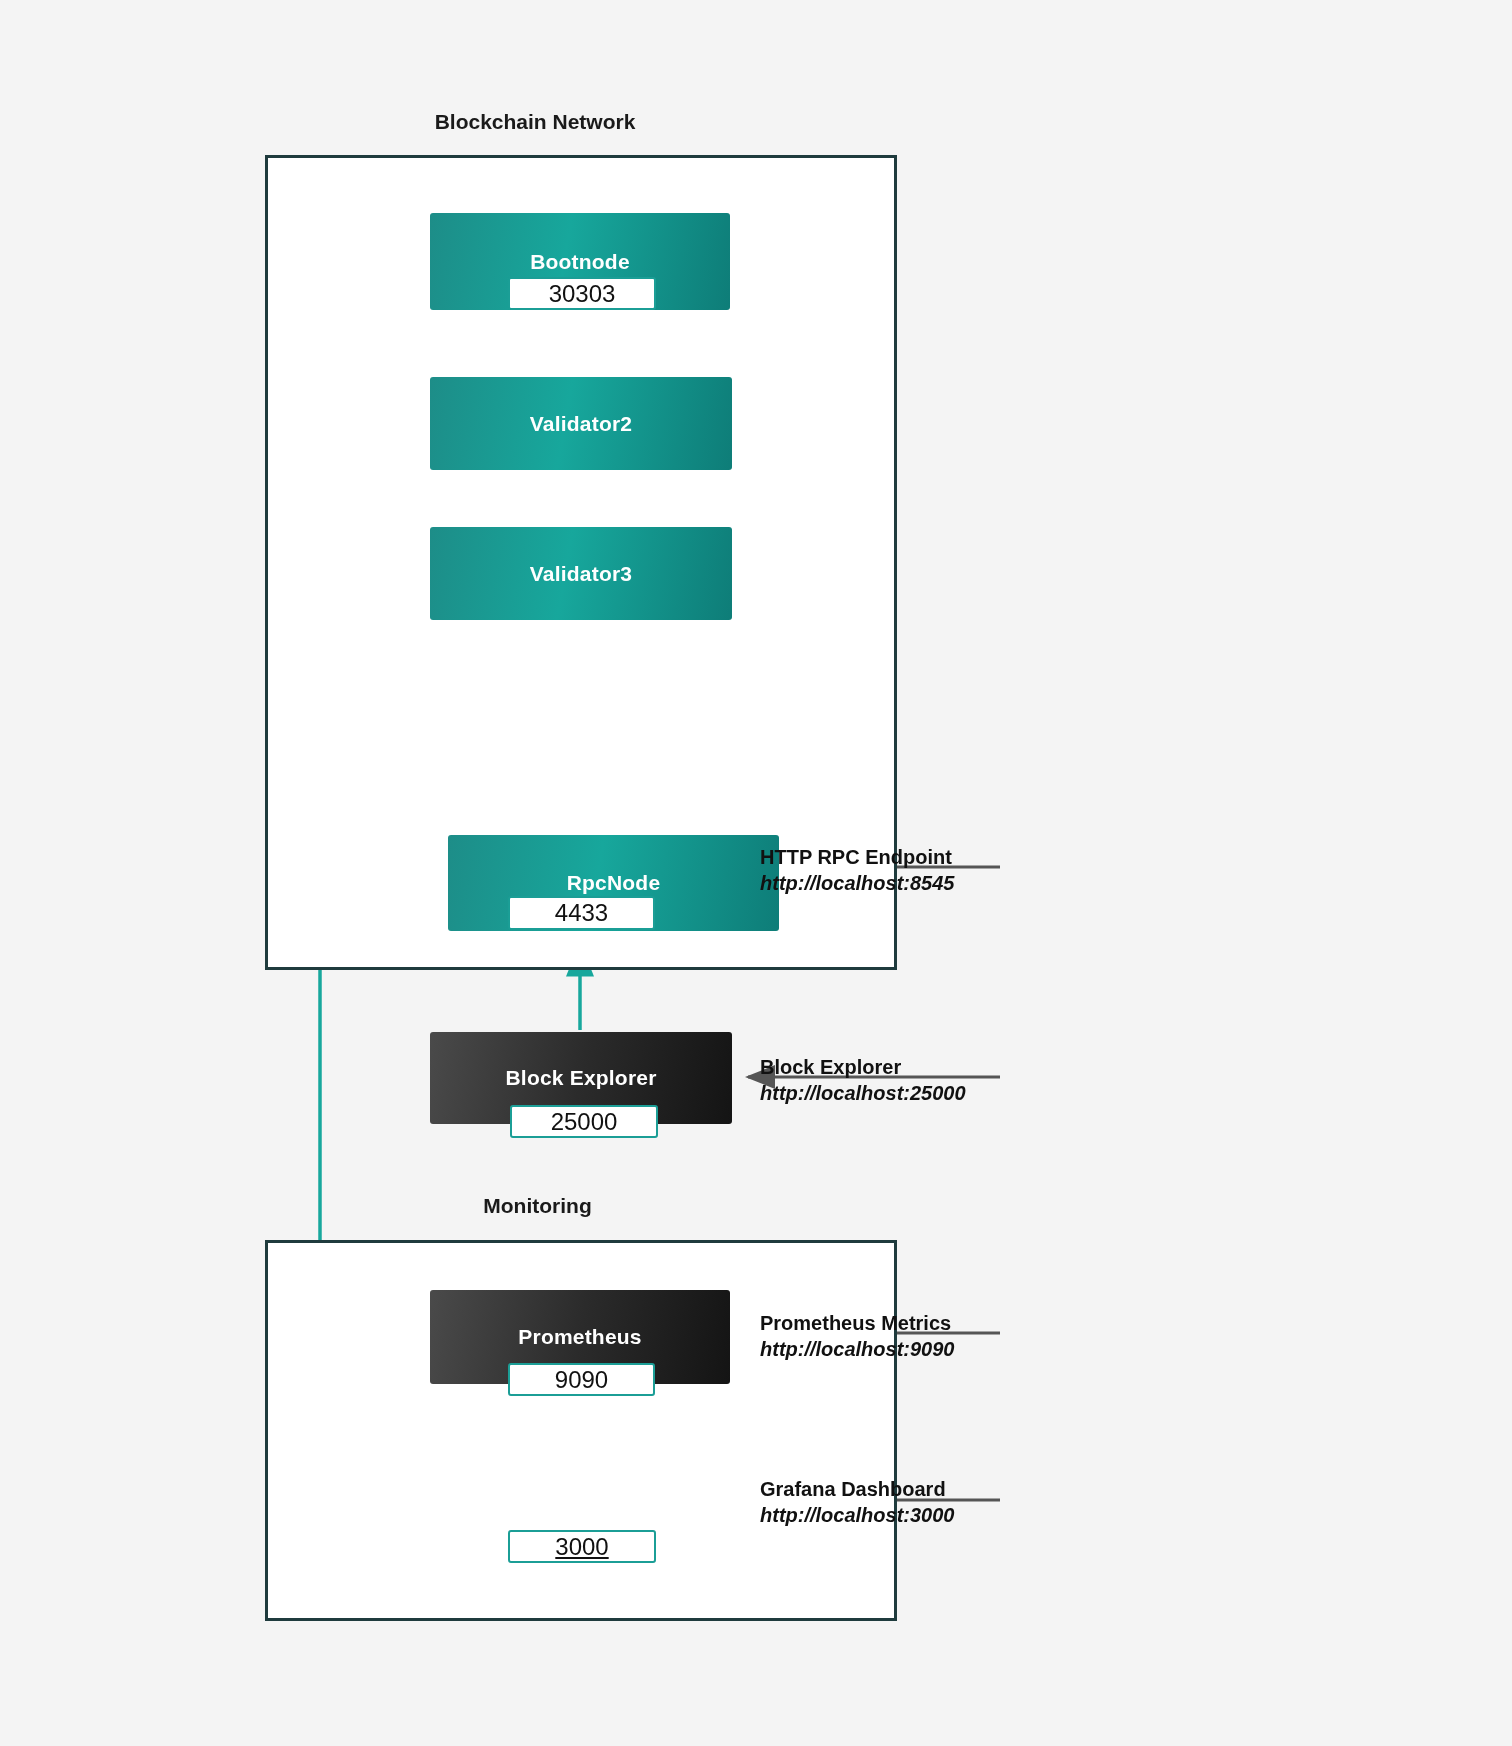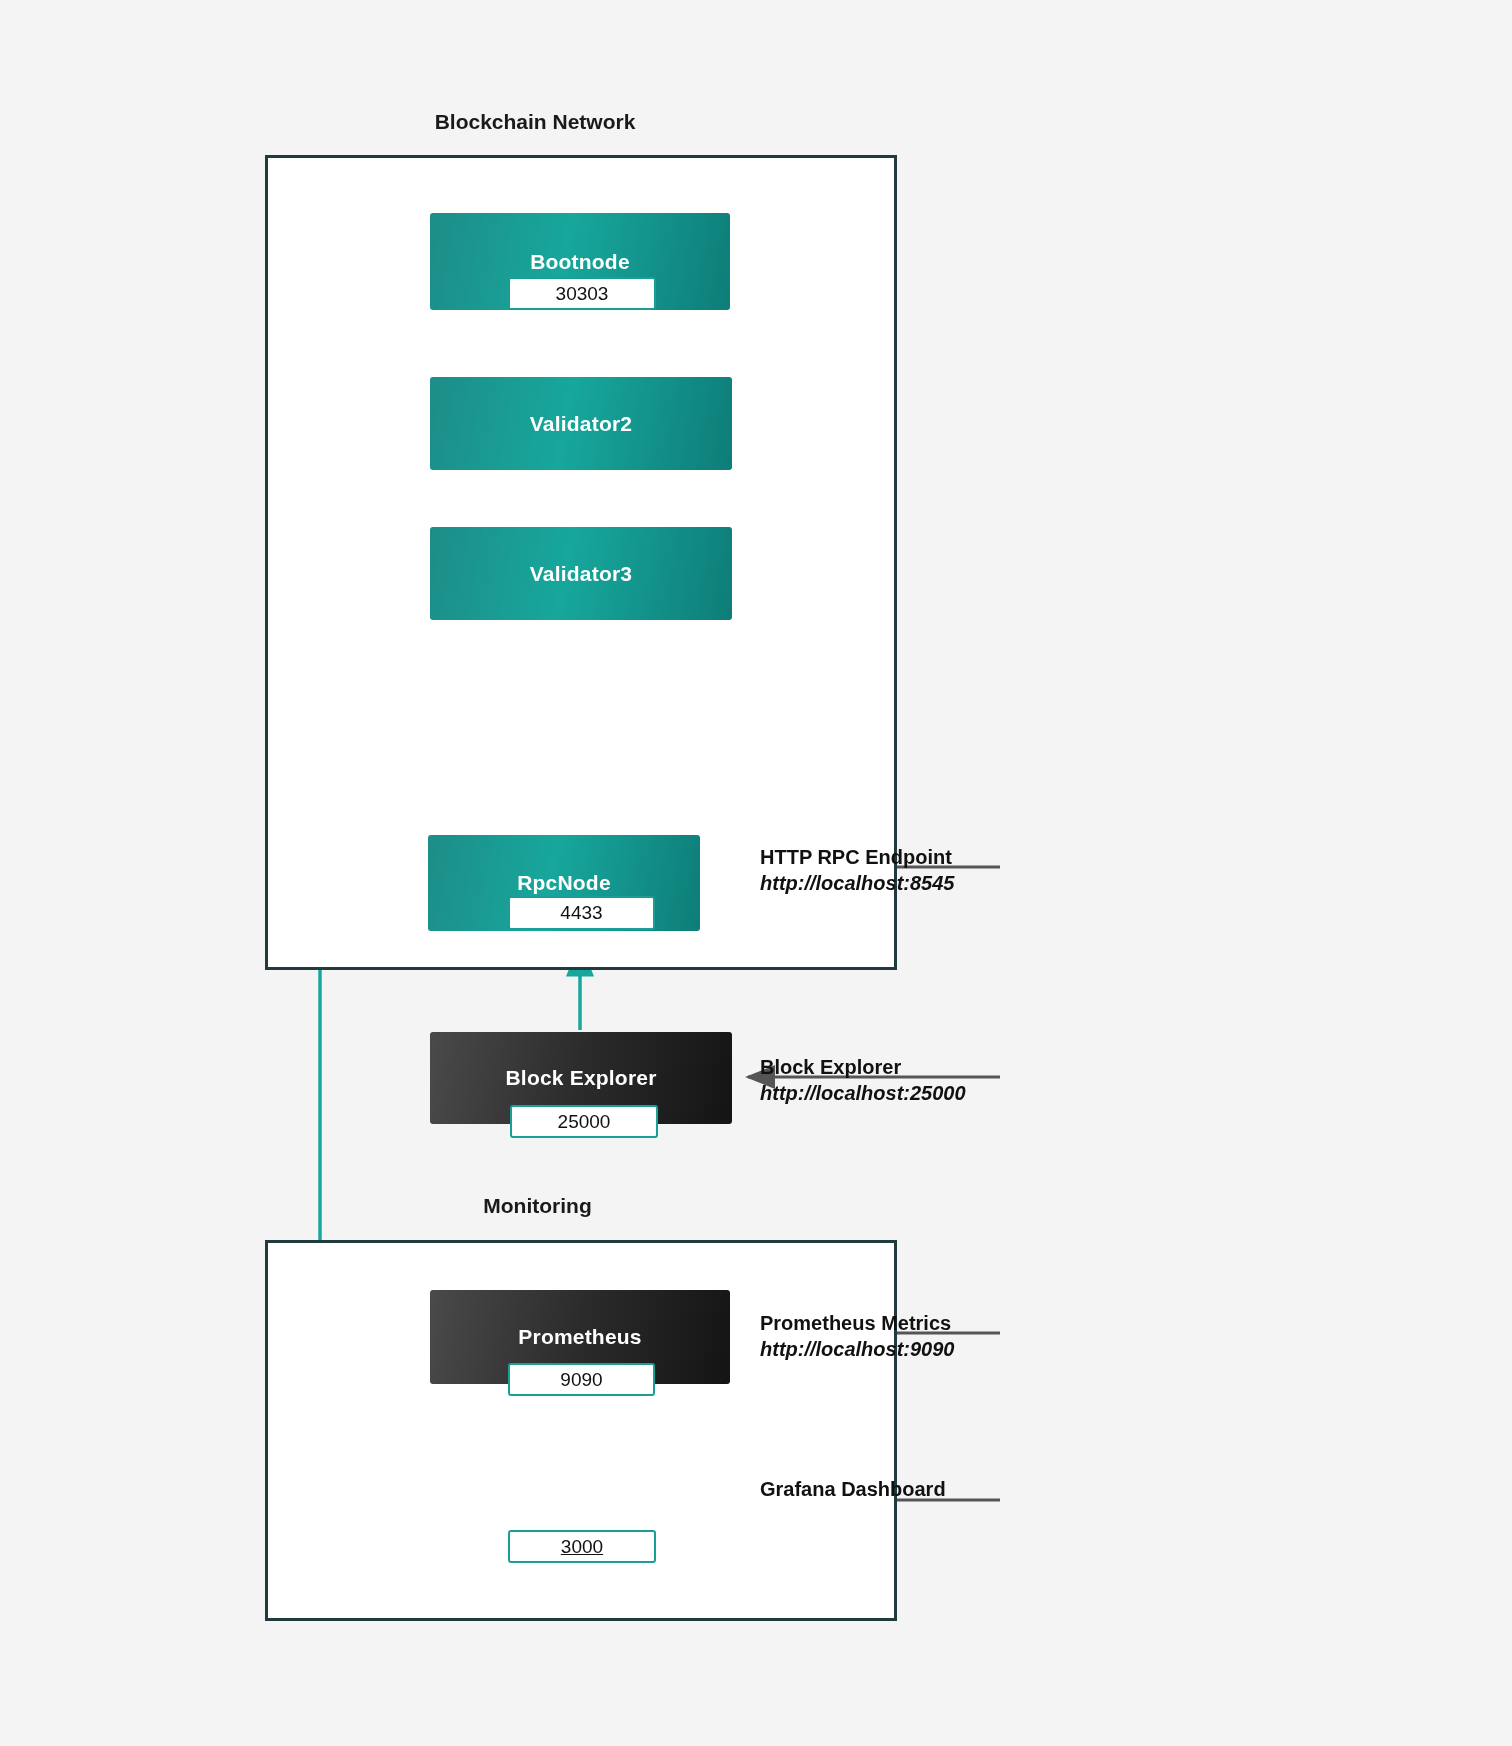--- a/index.html
+++ b/index.html
@@ -63,21 +63,21 @@
     margin-top: 13px;
   }
   .node.dark {
     background: linear-gradient(100deg, #4a4a4a 0%, #2b2b2b 50%, #141414 100%);
   }
   .port {
     position: absolute;
     background: #ffffff;
     border: 2px solid #1b9e96;
     border-radius: 3px;
-    font-size: 19px;
+    font-size: 24px;
     color: #111111;
     display: flex;
     align-items: center;
     justify-content: center;
     box-sizing: border-box;
     font-family: "Liberation Sans", sans-serif;
     text-align: right;
   }
   .annotation {
     position: absolute;
@@ -161,21 +161,21 @@
 
   <div class="node teal" style="left: 430px; top: 364px; width: 302px; height: 93px;">
     <span class="node-label">Validator2</span>
   </div>
 
   <div class="node teal" style="left: 430px; top: 514px; width: 302px; height: 93px;">
     <span class="node-label">Validator3</span>
   </div>
 
 
-  <div class="node teal" style="left: 428px; top: 822px; width: 272px; height: 96px;">
+  <div class="node teal" style="left: 448px; top: 822px; width: 331px; height: 96px;">
     <span class="node-label">RpcNode</span>
   </div>
   <div class="port" style="left: 508px; top: 896px; width: 147px; height: 34px;">4433</div>
 
   <div class="node dark" style="left: 430px; top: 1032px; width: 302px; height: 92px;">
     <span class="node-label">Block Explorer</span>
   </div>
   <div class="port" style="left: 510px; top: 1105px; width: 148px; height: 33px;">25000</div>
 
   <div class="group-title" style="left: 435px; top: 1194px; width: 205px;">Monitoring</div>
@@ -198,15 +198,16 @@
     <span class="ann-url">http://localhost:25000</span>
   </div>
 
   <div class="annotation" style="left: 760px; top: 1311px; width: 495px;">
     <span class="ann-title">Prometheus Metrics</span>
     <span class="ann-url">http://localhost:9090</span>
   </div>
 
   <div class="annotation" style="left: 760px; top: 1477px; width: 495px;">
     <span class="ann-title">Grafana Dashboard</span>
+    <span class="ann-url">http://localhost:3000</span>
   </div>
 
 </div>
 
 </body></html>

